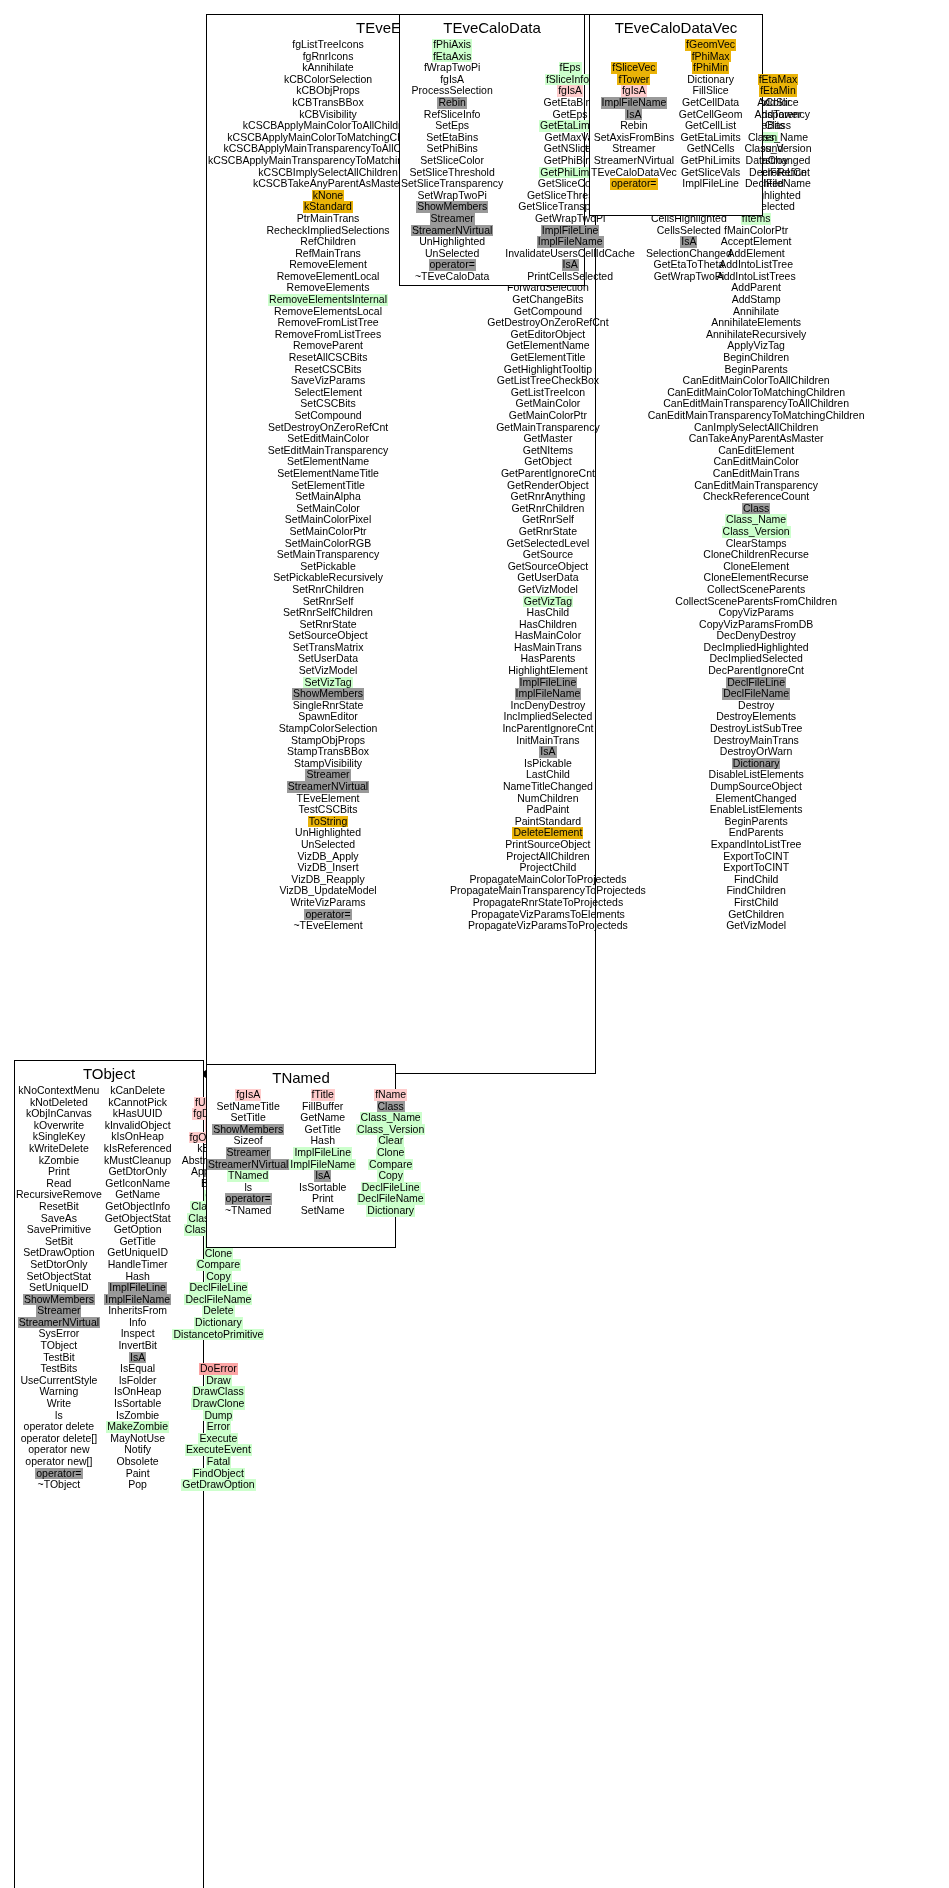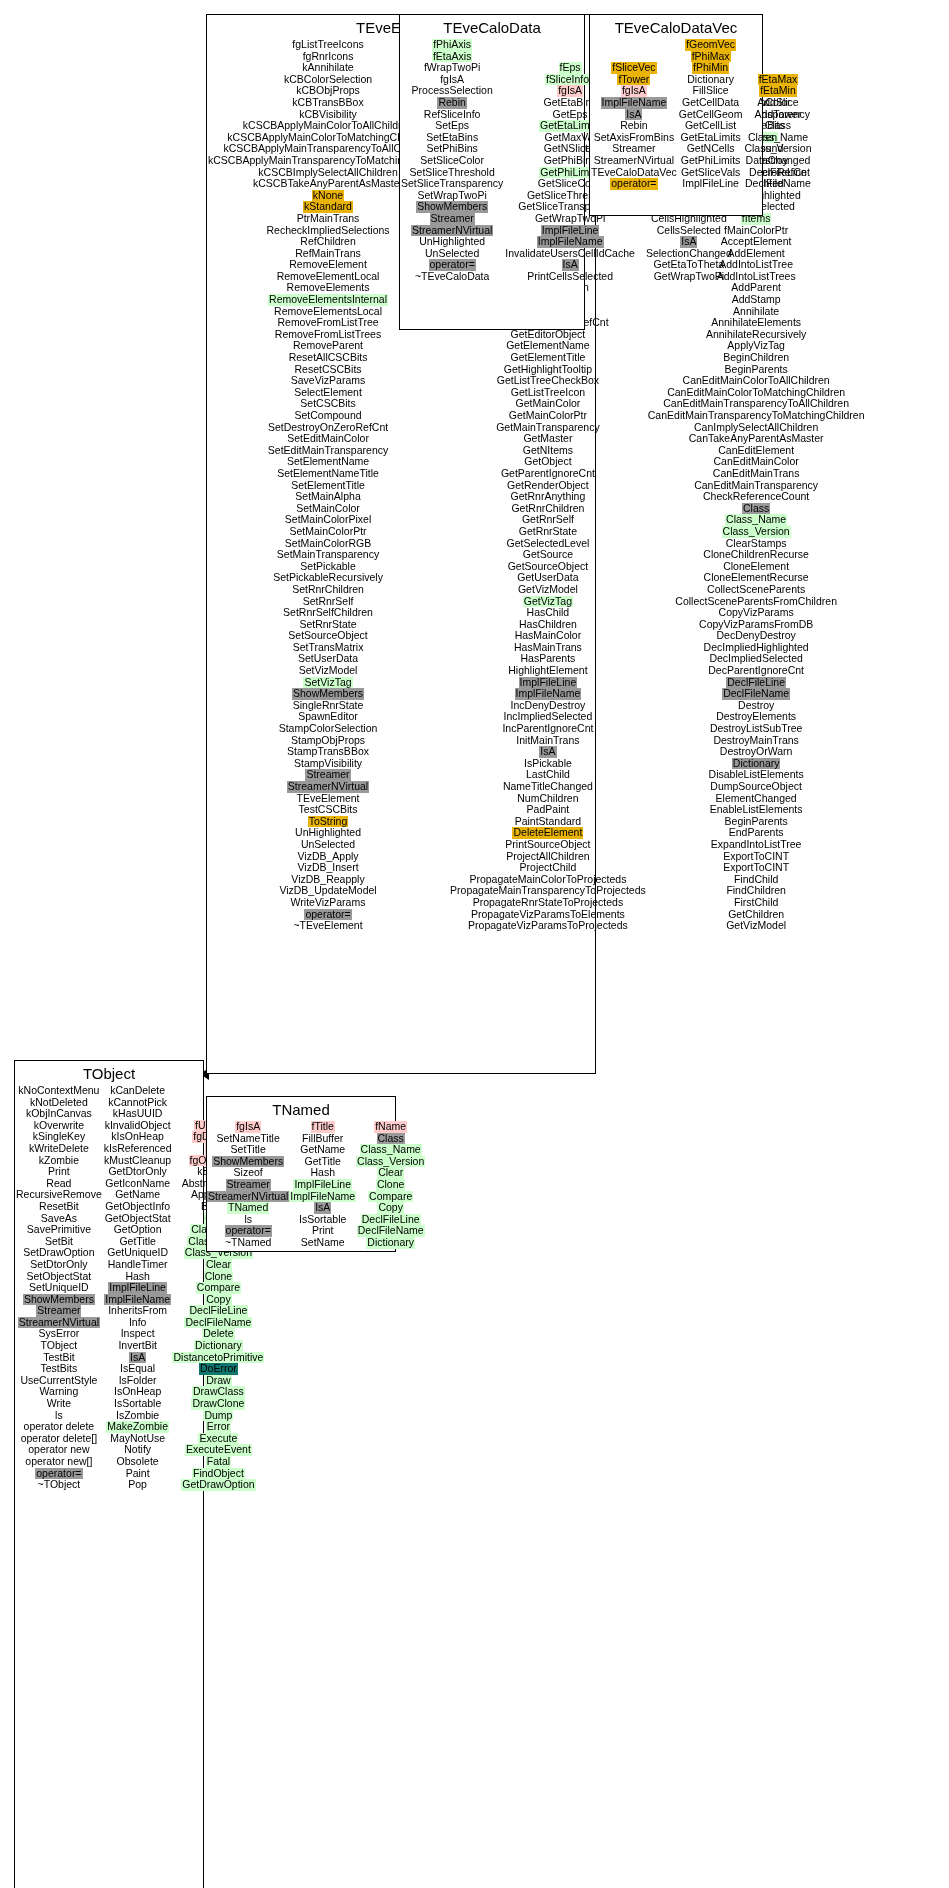--- a/index.html
+++ b/index.html
@@ -7,21 +7,21 @@
   .box{position:absolute;border:1px solid #000;background:#fff;box-sizing:border-box;}
   .box-title{text-align:center;font-size:15px;padding:4px 0 3px 0;color:#000;}
   .cols{display:flex;flex-direction:row;align-items:flex-end;}
   .col{display:flex;flex-direction:column;align-items:center;}
   .cell{font-size:10.5px;line-height:11.6px;white-space:nowrap;text-align:center;padding:0 1px;color:#000;}
   .c-green{background:#ccffcc;}
   .c-yellow{background:#eab308;}
   .c-pink{background:#ffcccc;}
   .c-gray{background:#999999;}
   .c-none{background:transparent;}
-  .c-orange{background:#0f766e;}
+  .c-orange{background:#fca5a5;margin-top:23px;}
   .arrow{position:absolute;width:0;height:0;border-left:9px solid #000;border-top:6px solid transparent;border-bottom:6px solid transparent;}
   .vline{position:absolute;background:#000;width:1px;}
   .hline{position:absolute;background:#000;height:1px;}
 </style>
 </head>
 <body>
 
 <div class="vline" style="left:403px;top:30px;height:1044px;"></div>
 <div class="hline" style="left:390px;top:30px;width:14px;"></div>
 <div class="arrow" style="left:392px;top:24px;border-left-color:#000;transform:rotate(180deg);"></div>
@@ -253,21 +253,21 @@
         <div class="cell c-none">ExportToCINT</div>
         <div class="cell c-none">FindChild</div>
         <div class="cell c-none">FindChildren</div>
         <div class="cell c-none">FirstChild</div>
         <div class="cell c-none">GetChildren</div>
         <div class="cell c-none">GetVizModel</div>
       </div>
     </div>
 </div>
 
-<div class="box" style="left:399px;top:14px;width:186px;height:316px;">
+<div class="box" style="left:399px;top:14px;width:186px;height:272px;">
   <div class="box-title">TEveCaloData</div>
   <div class="cols" id="cols-tevecalodata">
       <div class="col">
         <div class="cell c-green">fPhiAxis</div>
         <div class="cell c-green">fEtaAxis</div>
         <div class="cell c-none">fWrapTwoPi</div>
         <div class="cell c-none">fgIsA</div>
         <div class="cell c-none">ProcessSelection</div>
         <div class="cell c-gray">Rebin</div>
         <div class="cell c-none">RefSliceInfo</div>
@@ -485,21 +485,21 @@
         <div class="cell c-green">Error</div>
         <div class="cell c-green">Execute</div>
         <div class="cell c-green">ExecuteEvent</div>
         <div class="cell c-green">Fatal</div>
         <div class="cell c-green">FindObject</div>
         <div class="cell c-green">GetDrawOption</div>
       </div>
     </div>
 </div>
 
-<div class="box" style="left:206px;top:1096px;width:190px;height:156px;">
+<div class="box" style="left:206px;top:1064px;width:190px;height:184px;">
   <div class="box-title">TNamed</div>
   <div class="cols" id="cols-tnamed">
       <div class="col">
         <div class="cell c-pink">fgIsA</div>
         <div class="cell c-none">SetNameTitle</div>
         <div class="cell c-none">SetTitle</div>
         <div class="cell c-gray">ShowMembers</div>
         <div class="cell c-none">Sizeof</div>
         <div class="cell c-gray">Streamer</div>
         <div class="cell c-gray">StreamerNVirtual</div>

